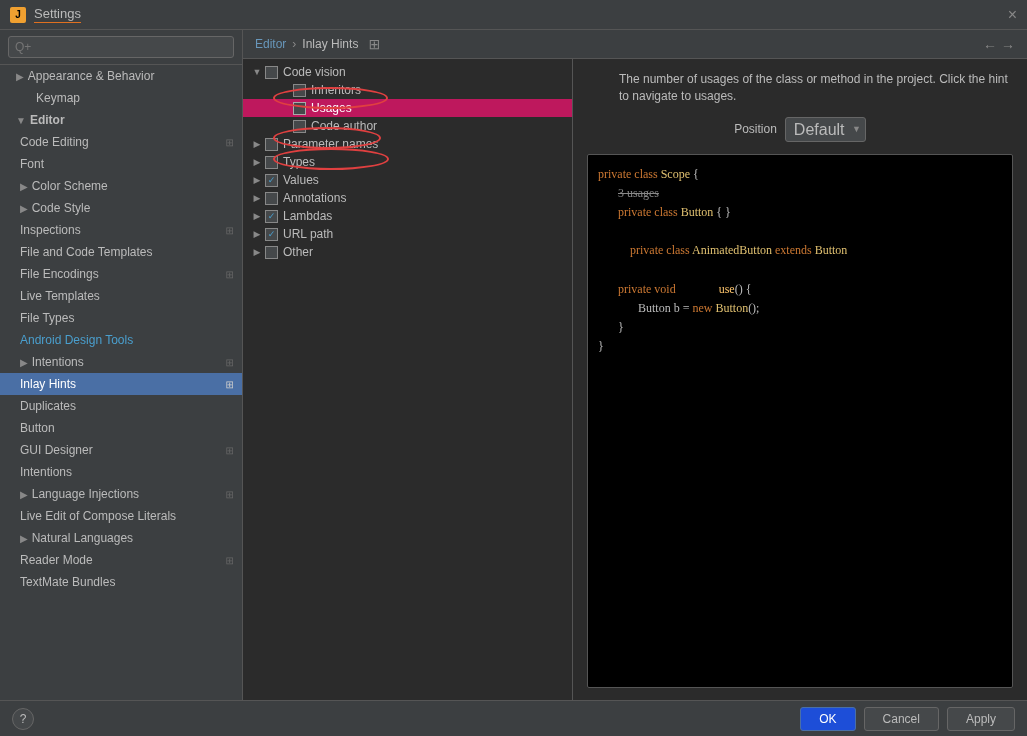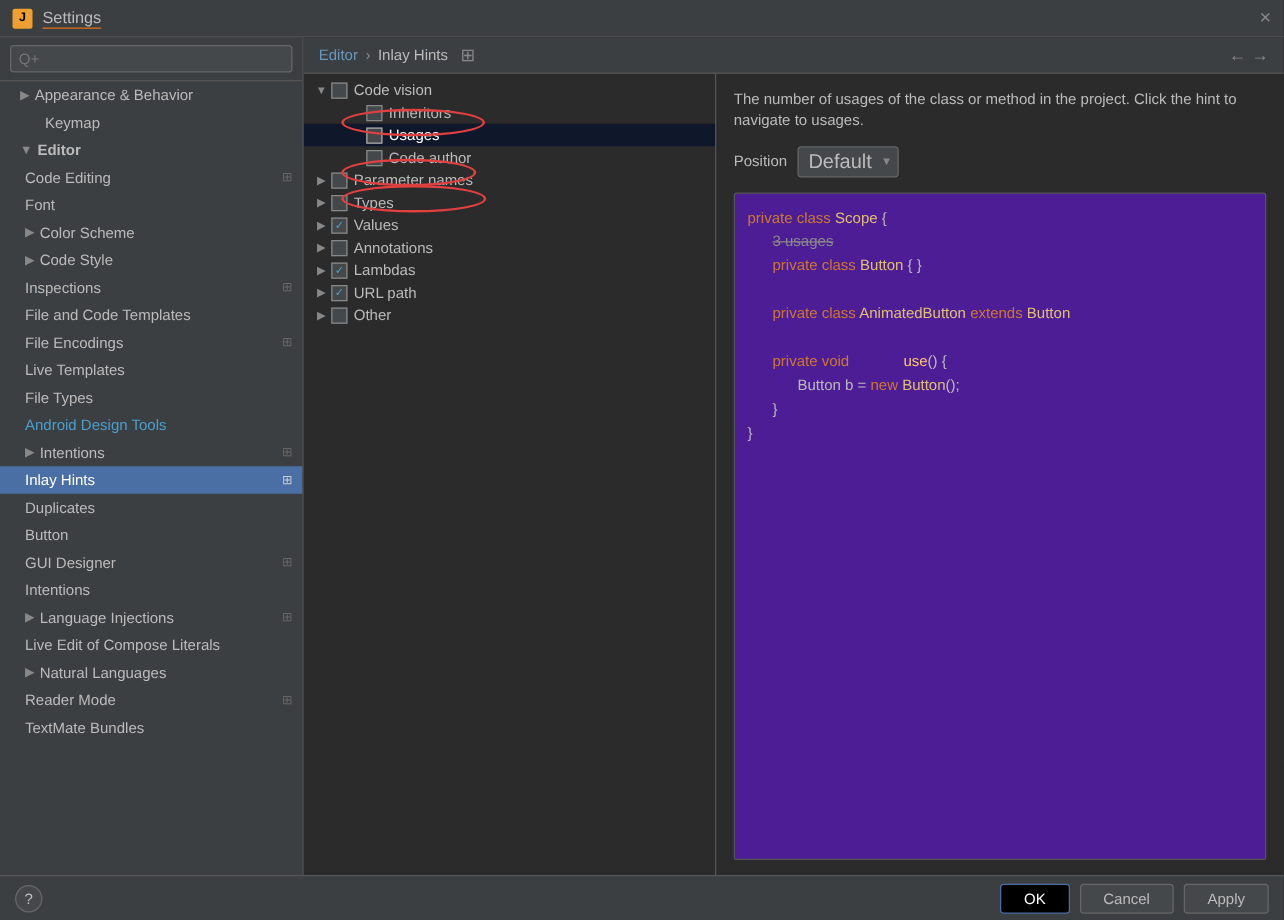--- a/index.html
+++ b/index.html
@@ -134,21 +134,21 @@
       padding: 4px 0;
     }
 
     .tree-item {
       padding: 2px 4px 2px 8px;
       display: flex;
       align-items: center;
       cursor: pointer;
       color: #bbb;
     }
-    .tree-item.selected { background: #0f172a; color: #fff; }
+    .tree-item.selected { background: #be185d; color: #fff; }
 
     .tree-item .tree-expand {
       width: 12px; height: 12px;
       margin-right: 2px;
       display: flex; align-items: center; justify-content: center;
       font-size: 9px; color: #888;
       cursor: pointer;
     }
     .tree-checkbox {
       width: 13px; height: 13px;
@@ -176,25 +176,27 @@
       padding: 12px 14px;
       display: flex;
       flex-direction: column;
       gap: 12px;
       overflow: hidden;
     }
     .detail-description {
       color: #bbb;
       font-size: 12px;
       line-height: 1.4;
+      margin-left: 32px;
     }
     .detail-position {
       display: flex;
       align-items: center;
       gap: 8px;
+      justify-content: center;
     }
     .detail-position-label { color: #bbb; }
     .position-dropdown {
       background: #45484a;
       border: 1px solid #666;
       border-radius: 3px;
       color: #bbb;
       padding: 3px 20px 3px 8px;
       font-size: 16px;
       appearance: none;
@@ -208,25 +210,25 @@
     .position-dropdown-arrow {
       position: absolute;
       right: 5px; top: 50%;
       transform: translateY(-50%);
       font-size: 9px; color: #888;
       pointer-events: none;
     }
 
     
     .code-preview {
-      background: #4c1d95;
+      background: #000000;
       border: 1px solid #555;
       border-radius: 2px;
       padding: 10px;
-      font-family: Liberation Sans, sans-serif;
+      font-family: Liberation Serif, serif;
       font-size: 12px;
       line-height: 1.6;
       overflow: hidden;
       flex: 1;
       position: relative;
     }
     .code-line { white-space: pre; }
     .kw-private { color: #cc7832; }
     .kw-class { color: #cc7832; }
     .kw-void { color: #cc7832; }
@@ -259,21 +261,21 @@
     .dialog-btn {
       padding: 4px 18px;
       border-radius: 3px;
       border: 1px solid #666;
       background: #45484a;
       color: #bbb;
       cursor: pointer;
       font-size: 12px;
     }
     .dialog-btn.primary {
-      background: #000000;
+      background: #1d4ed8;
       border-color: #4a6fa5;
       color: #fff;
     }
 
     
     .indent-1 { padding-left: 20px; }
   </style>
 </head>
 <body>
 
@@ -512,21 +514,21 @@
             </select>
             <span class="position-dropdown-arrow">▼</span>
           </div>
         </div>
 
         <div class="code-preview">
           <div class="code-line"><span class="kw-private">private </span><span class="kw-class">class </span><span class="class-name">Scope</span> {</div>
           <div class="code-line"><span style="margin-left:20px;"><span class="code-strikethrough">3 usages</span></span></div>
           <div class="code-line"><span style="margin-left:20px;text-align:center;"><span class="kw-private">private </span><span class="kw-class">class </span><span class="class-name">Button</span> { }</span></div>
           <div class="code-line">&nbsp;</div>
-          <div class="code-line"><span style="margin-left:20px;"><span class="kw-private">private </span><span class="kw-class">class </span><span class="class-name">AnimatedButton</span> <span class="kw-extends">extends</span> <span class="class-name">Button</span></span></div>
+          <div class="code-line"><span style="margin-left:32px;"><span class="kw-private">private </span><span class="kw-class">class </span><span class="class-name">AnimatedButton</span> <span class="kw-extends">extends</span> <span class="class-name">Button</span></span></div>
           <div class="code-line">&nbsp;</div>
           <div class="code-line"><span style="margin-left:20px;"><span class="kw-private">private </span><span class="kw-void">void </span><span class="method-name">use</span>() {</span></div>
           <div class="code-line"><span style="margin-left:40px;">Button b = </span><span class="kw-new">new </span><span class="class-name">Button</span>();</div>
           <div class="code-line"><span style="margin-left:20px;">}</span></div>
           <div class="code-line">}</div>
         </div>
 
       </div>
 
     </div>

